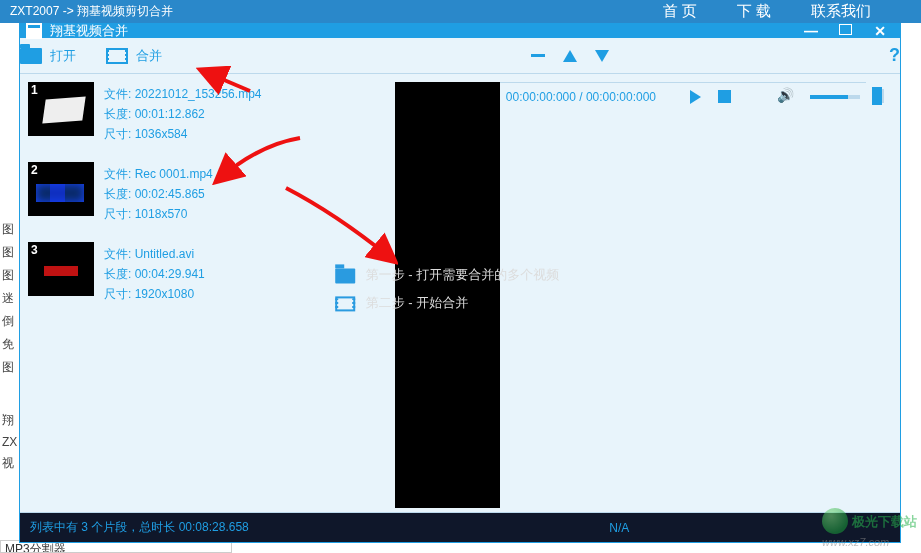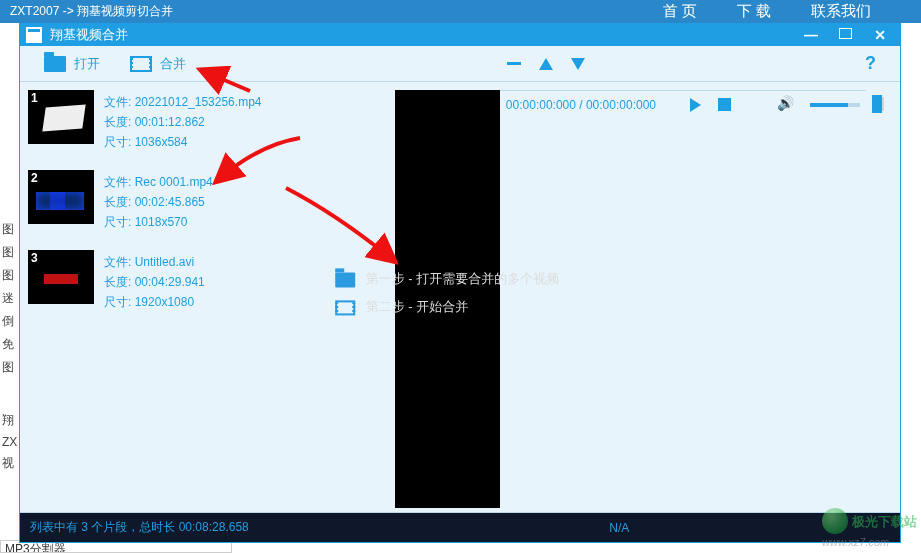--- a/index.html
+++ b/index.html
@@ -44,21 +44,21 @@
     left: 19px;
     top: 23px;
     width: 882px;
     height: 520px;
     border: 1px solid #1f9ee3;
     background: #fff;
     display: flex;
     flex-direction: column;
   }
   .title-bar {
-    height: 22px;
+    height: 14px;
     background: #1f9ee3;
     color: #fff;
     display: flex;
     align-items: center;
     padding: 0 6px;
     font-size: 13px;
   }
   .title-icon {
     width: 16px; height: 16px; margin-right: 8px;
     display:inline-block;
@@ -77,21 +77,21 @@
   }
   .win-btn.min::after{content:"—"; font-weight:bold;}
   .win-btn.max{border:1px solid #fff; width:13px; height:11px; margin-top:2px;}
   .win-btn.close::after{content:"✕"; font-weight:bold;}
   .toolbar {
     height: 36px;
     background: #e8f4fb;
     border-bottom: 1px solid #bcd9ec;
     display: flex;
     align-items: center;
-    padding: 0 24px;
+    padding: 0 0;
     color: #1f9ee3;
     font-size: 13px;
   }
   .tool-btn {
     display:flex; align-items:center; gap:8px; margin-right:30px; cursor:pointer;
   }
   .icon-folder {
     width:22px; height:16px; background:#1f9ee3; position:relative; border-radius:1px;
   }
   .icon-folder::before{

